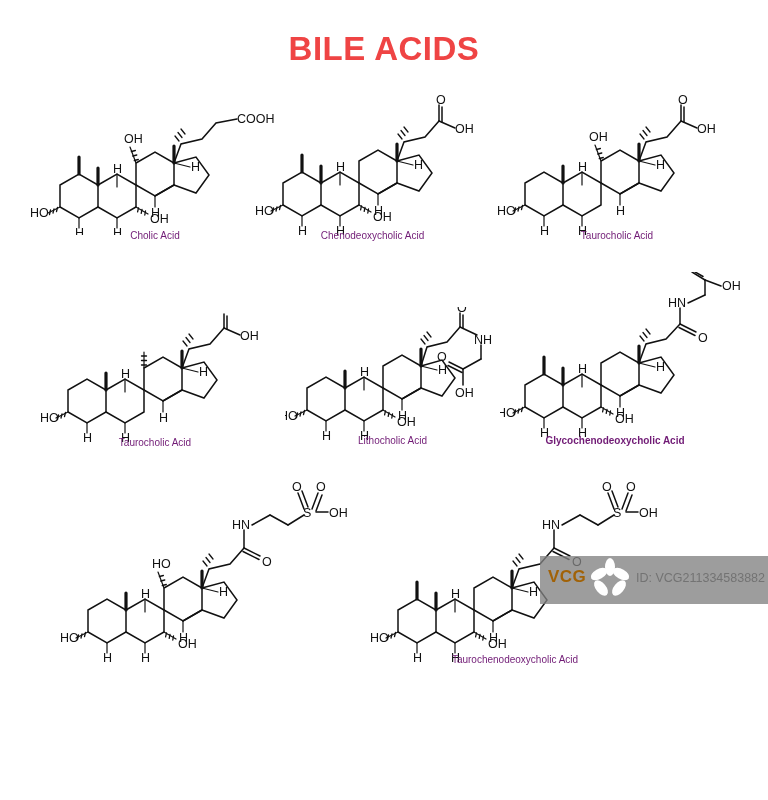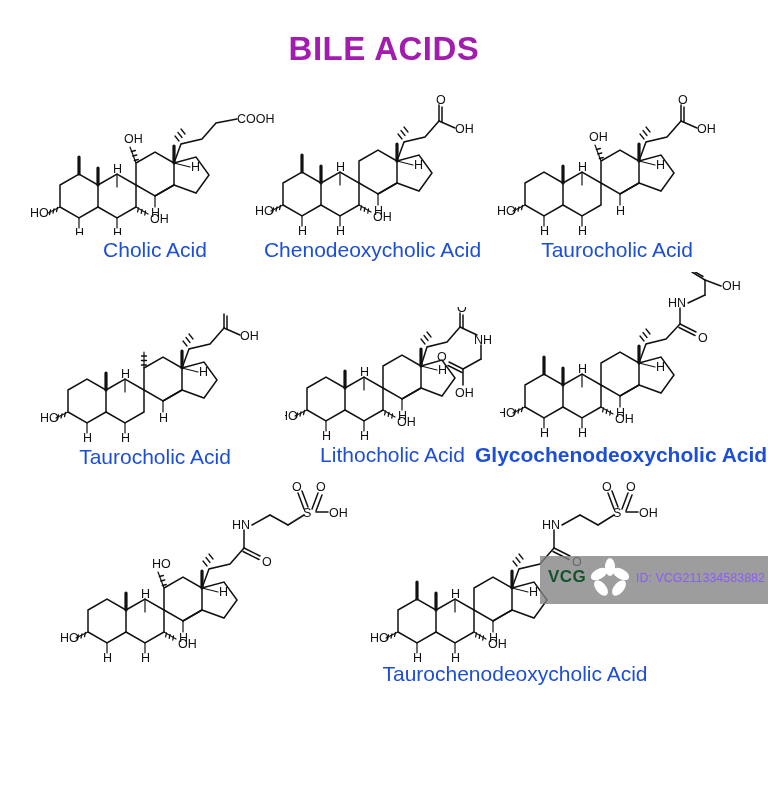--- a/index.html
+++ b/index.html
@@ -7,52 +7,51 @@
     width:768px;height:800px;
     background:#ffffff;
     font-family:"Liberation Sans", sans-serif;
     position:relative;
     overflow:hidden;
   }
   #page-title{
     position:absolute;top:30px;left:0;width:768px;
     text-align:center;
     font-size:33px;font-weight:bold;letter-spacing:0.5px;
-    color:#a21caf;
+    color:#ef4444;
   }
   .grid{position:absolute;top:95px;left:0;width:768px;}
   .row{position:relative;width:768px;}
   .row-1{height:165px;}
   .row-2{height:175px;}
   .row-3{height:245px;}
   .cell{position:absolute;top:0;}
   .struct-svg{display:block;}
   .cap{
     position:absolute;
     text-align:center;
-    font-size:21px;
-    color:#1d4ed8;
+    font-size:10px;
+    color:#701a75;
     white-space:nowrap;
-    margin-top:8px;
   }
   .wm{
     position:absolute;
     left:540px;top:556px;width:228px;height:48px;
     background:rgba(130,130,130,0.78);
     overflow:hidden;
   }
   .wm-logo{
     position:absolute;left:8px;top:12px;
-    font-size:17px;font-weight:bold;color:#14532d;
+    font-size:17px;font-weight:bold;color:#a16207;
     letter-spacing:0.5px;line-height:1;
   }
   .wm-flower{position:absolute;left:48px;top:2px;}
   .wm-id{
     position:absolute;left:96px;top:15px;
-    font-size:12.5px;color:#8b5cf6;
+    font-size:12.5px;color:#737373;
     white-space:nowrap;
   }
 </style>
 </head>
 <body>
 
 <div id="page-title">BILE ACIDS</div>
 
 <div class="grid">
 

